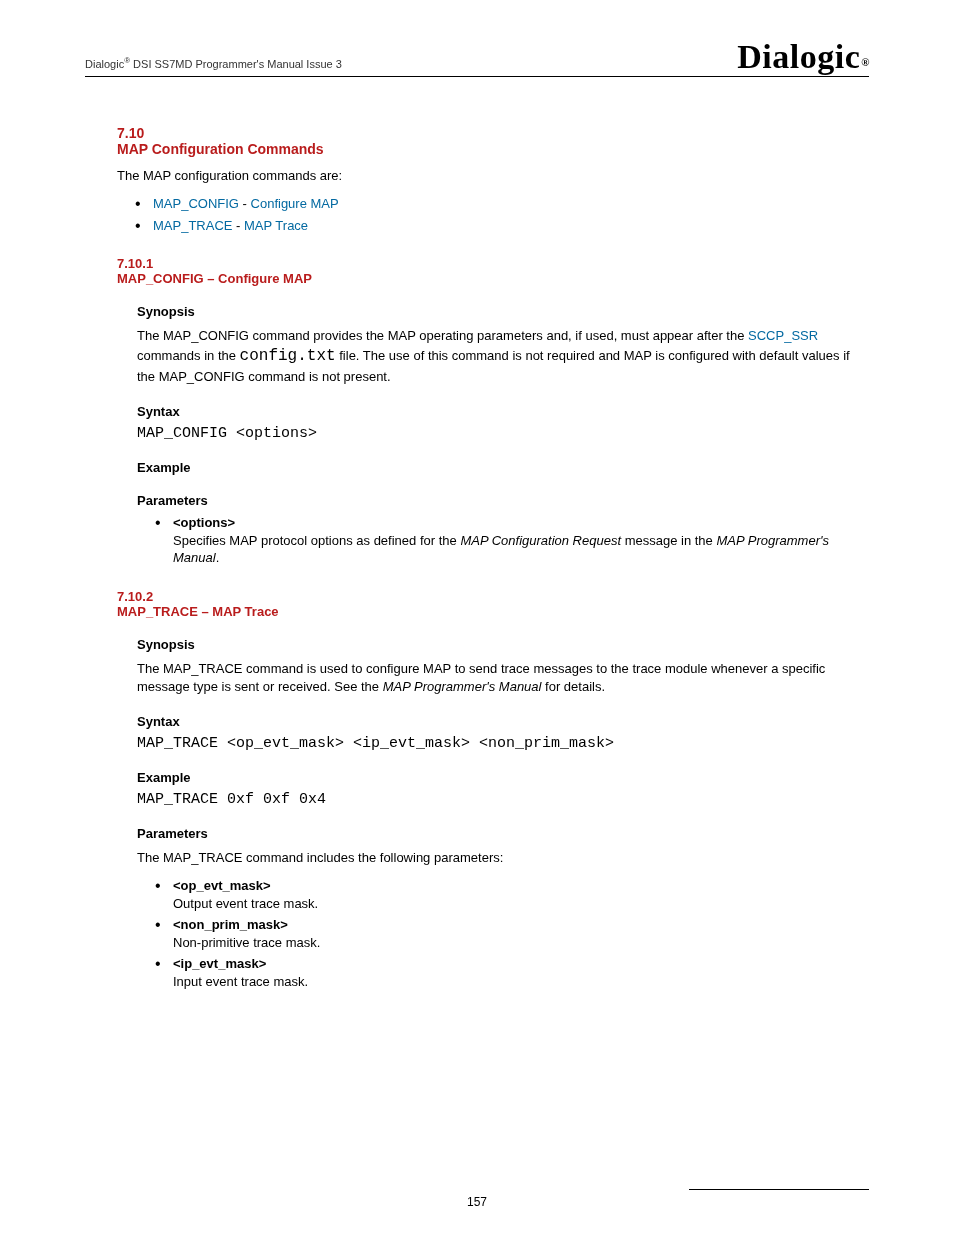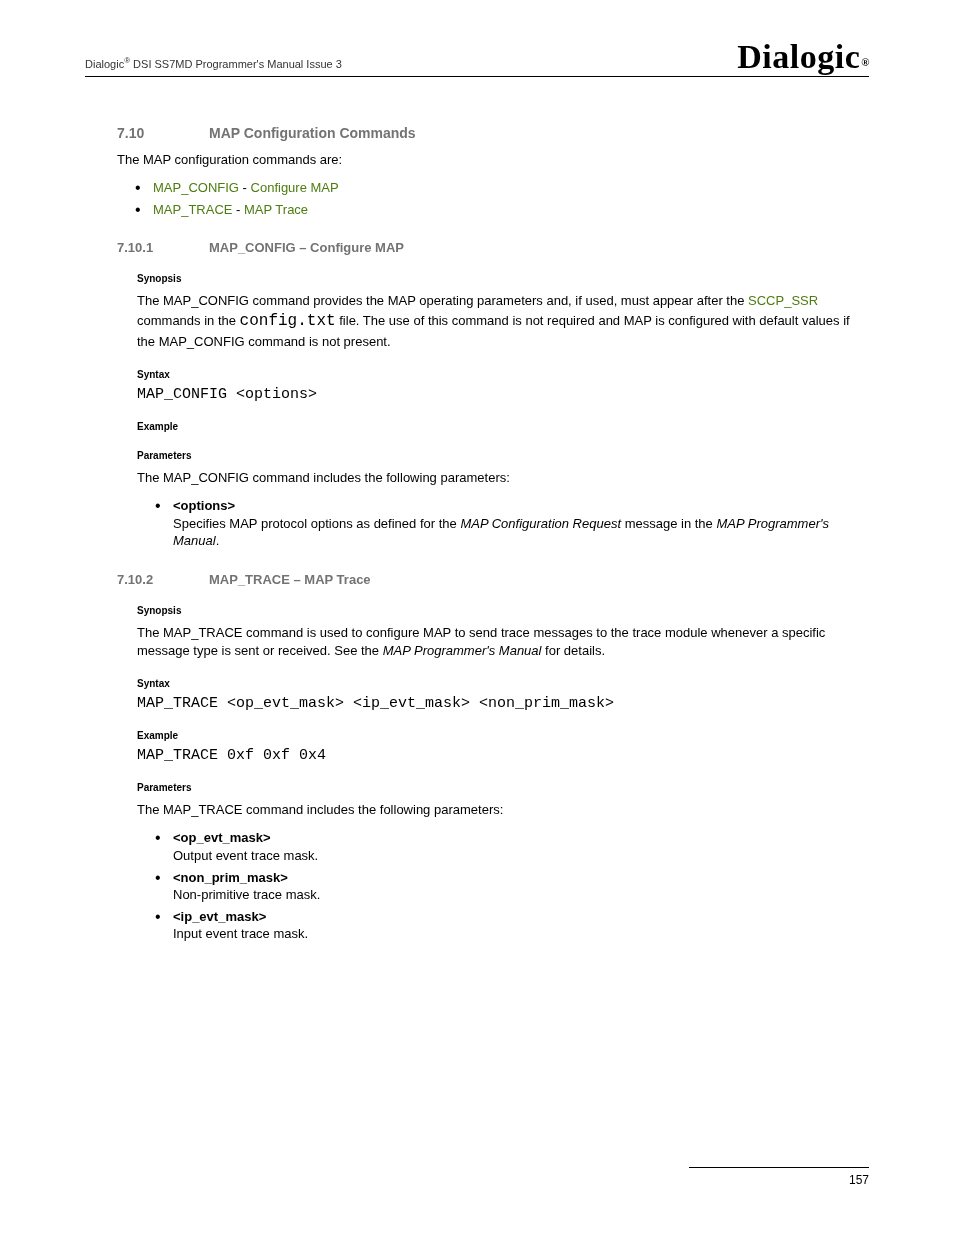--- a/index.html
+++ b/index.html
@@ -39,68 +39,69 @@
   .logo .reg {
     font-size: 11px;
     vertical-align: baseline;
     position: relative;
     top: -2px;
     left: 1px;
   }
   .content { padding-left: 32px; }
   .sec-head {
     display: flex;
-    color: #737373;
+    color: #b91c1c;
     font-weight: bold;
     font-size: 14px;
     margin-top: 6px;
     margin-bottom: 10px;
+    flex-direction: column;
   }
   .sec-head.sub { font-size: 13px; margin-top: 22px; }
   .sec-num { width: 92px; flex-shrink: 0; }
   .body-text { margin: 8px 0 10px 0; line-height: 1.4; }
   .sub-block { margin-left: 20px; }
   .sub-head {
     font-weight: bold;
-    font-size: 10px;
+    font-size: 13px;
     margin-top: 18px;
     margin-bottom: 6px;
   }
   ul.bullets {
     list-style: none;
     margin: 6px 0 4px 18px;
   }
   ul.bullets li {
     position: relative;
     padding-left: 18px;
     margin: 4px 0;
     line-height: 1.35;
   }
   ul.bullets li::before {
     content: "•";
     position: absolute;
     left: 0;
     top: -2px;
     font-size: 16px;
   }
-  .link { color: #4d7c0f; }
+  .link { color: #0369a1; }
   .mono {
     font-family: "Courier New", monospace;
     font-size: 15px;
     margin: 4px 0 2px 0;
     white-space: pre;
   }
   .inline-mono { font-family: "Courier New", monospace; font-size: 16px; }
   .italic { font-style: italic; }
   .footer {
     position: absolute;
-    bottom: 48px;
+    bottom: 26px;
     right: 85px;
     left: 85px;
-    text-align: right;
+    text-align: center;
   }
   .footer-line {
     width: 180px;
     border-top: 1px solid #000;
     margin-left: auto;
     margin-bottom: 4px;
   }
   .page-num { font-size: 12px; }
 </style>
 </head>
@@ -141,21 +142,20 @@
     <p class="body-text">
       <span>The MAP_CONFIG command provides the MAP operating parameters and, if used, must appear after the </span><span class="link">SCCP_SSR</span><span> commands in the </span><span class="inline-mono">config.txt</span><span> file. The use of this command is not required and MAP is configured with default values if the MAP_CONFIG command is not present.</span>
     </p>
 
     <div class="sub-head">Syntax</div>
     <div class="mono">MAP_CONFIG &lt;options&gt;</div>
 
     <div class="sub-head">Example</div>
 
     <div class="sub-head">Parameters</div>
-    <p class="body-text">The MAP_CONFIG command includes the following parameters:</p>
     <ul class="bullets">
       <li>
         <b>&lt;options&gt;</b><br>
         <span>
           <span>Specifies MAP protocol options as defined for the </span><span class="italic">MAP Configuration Request</span><span> message in the </span><span class="italic">MAP Programmer's Manual</span><span>.</span>
         </span>
       </li>
     </ul>
   </div>
 

